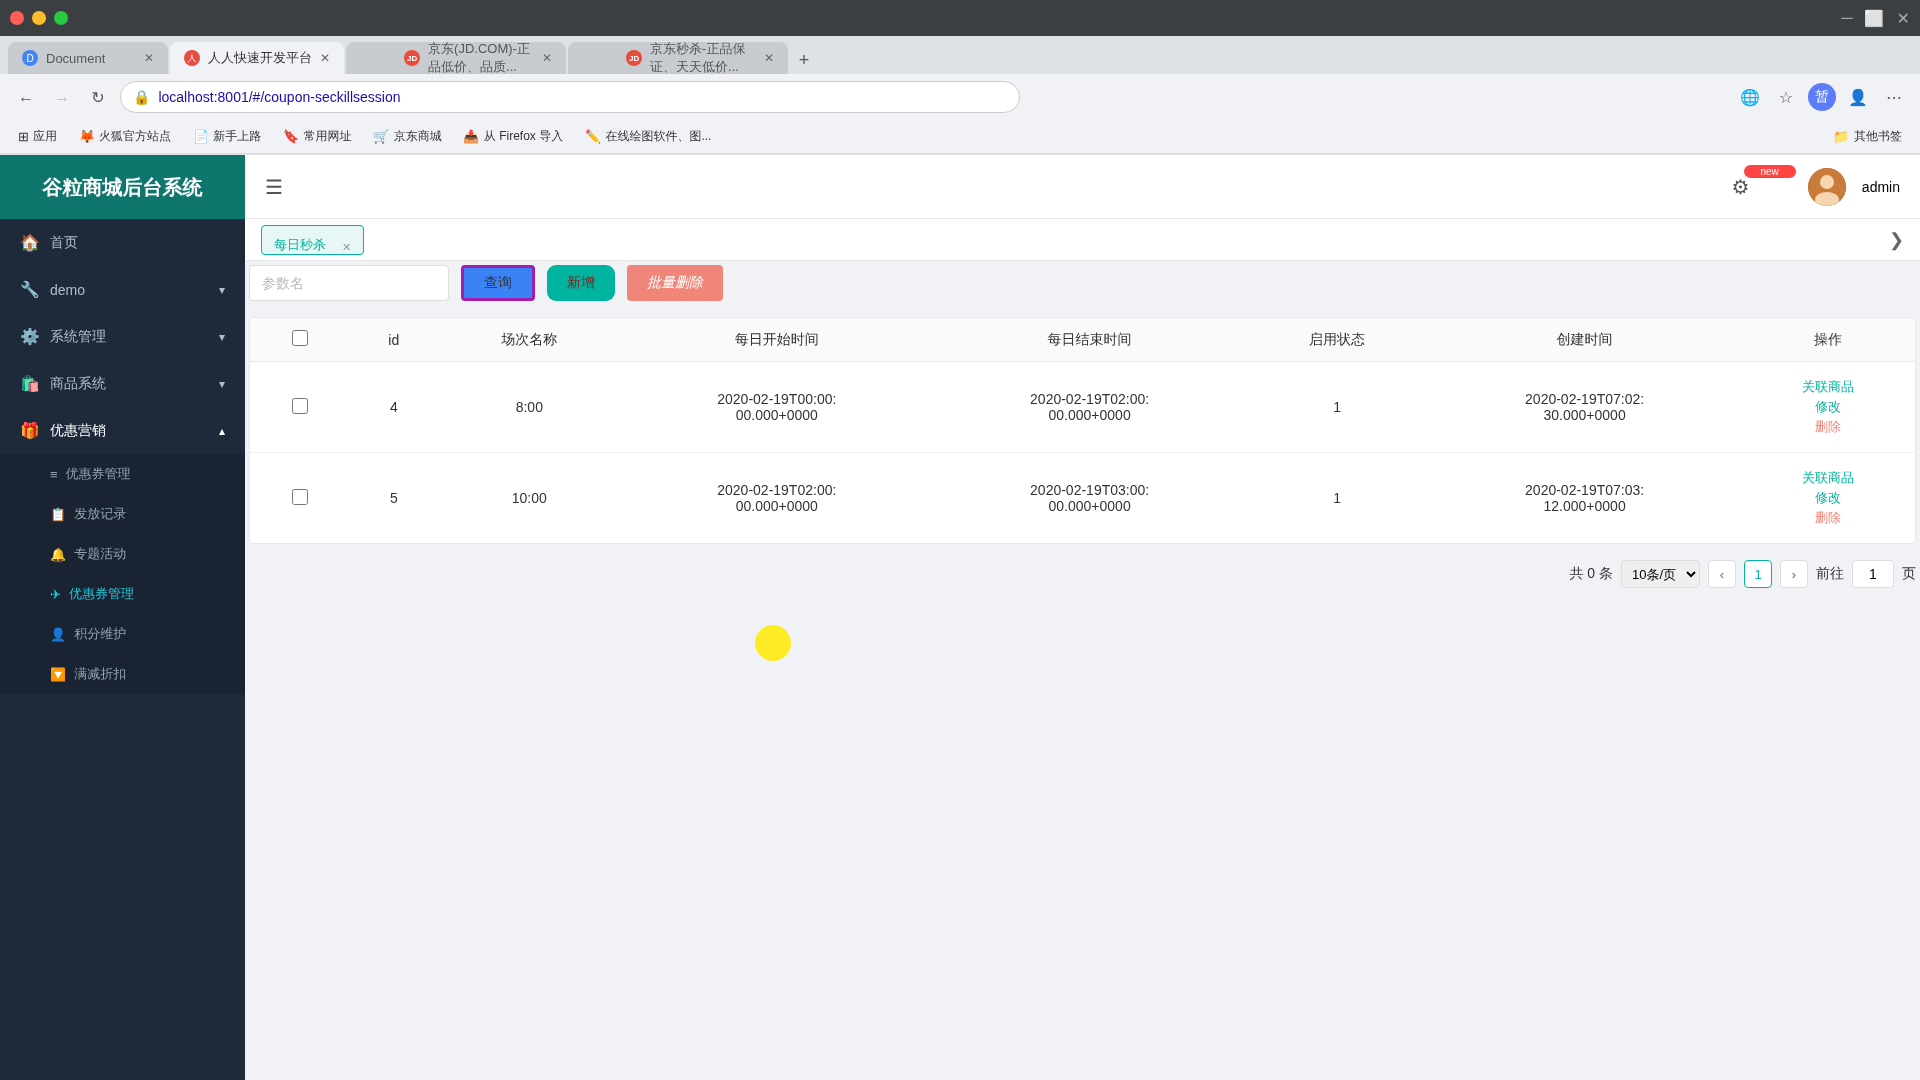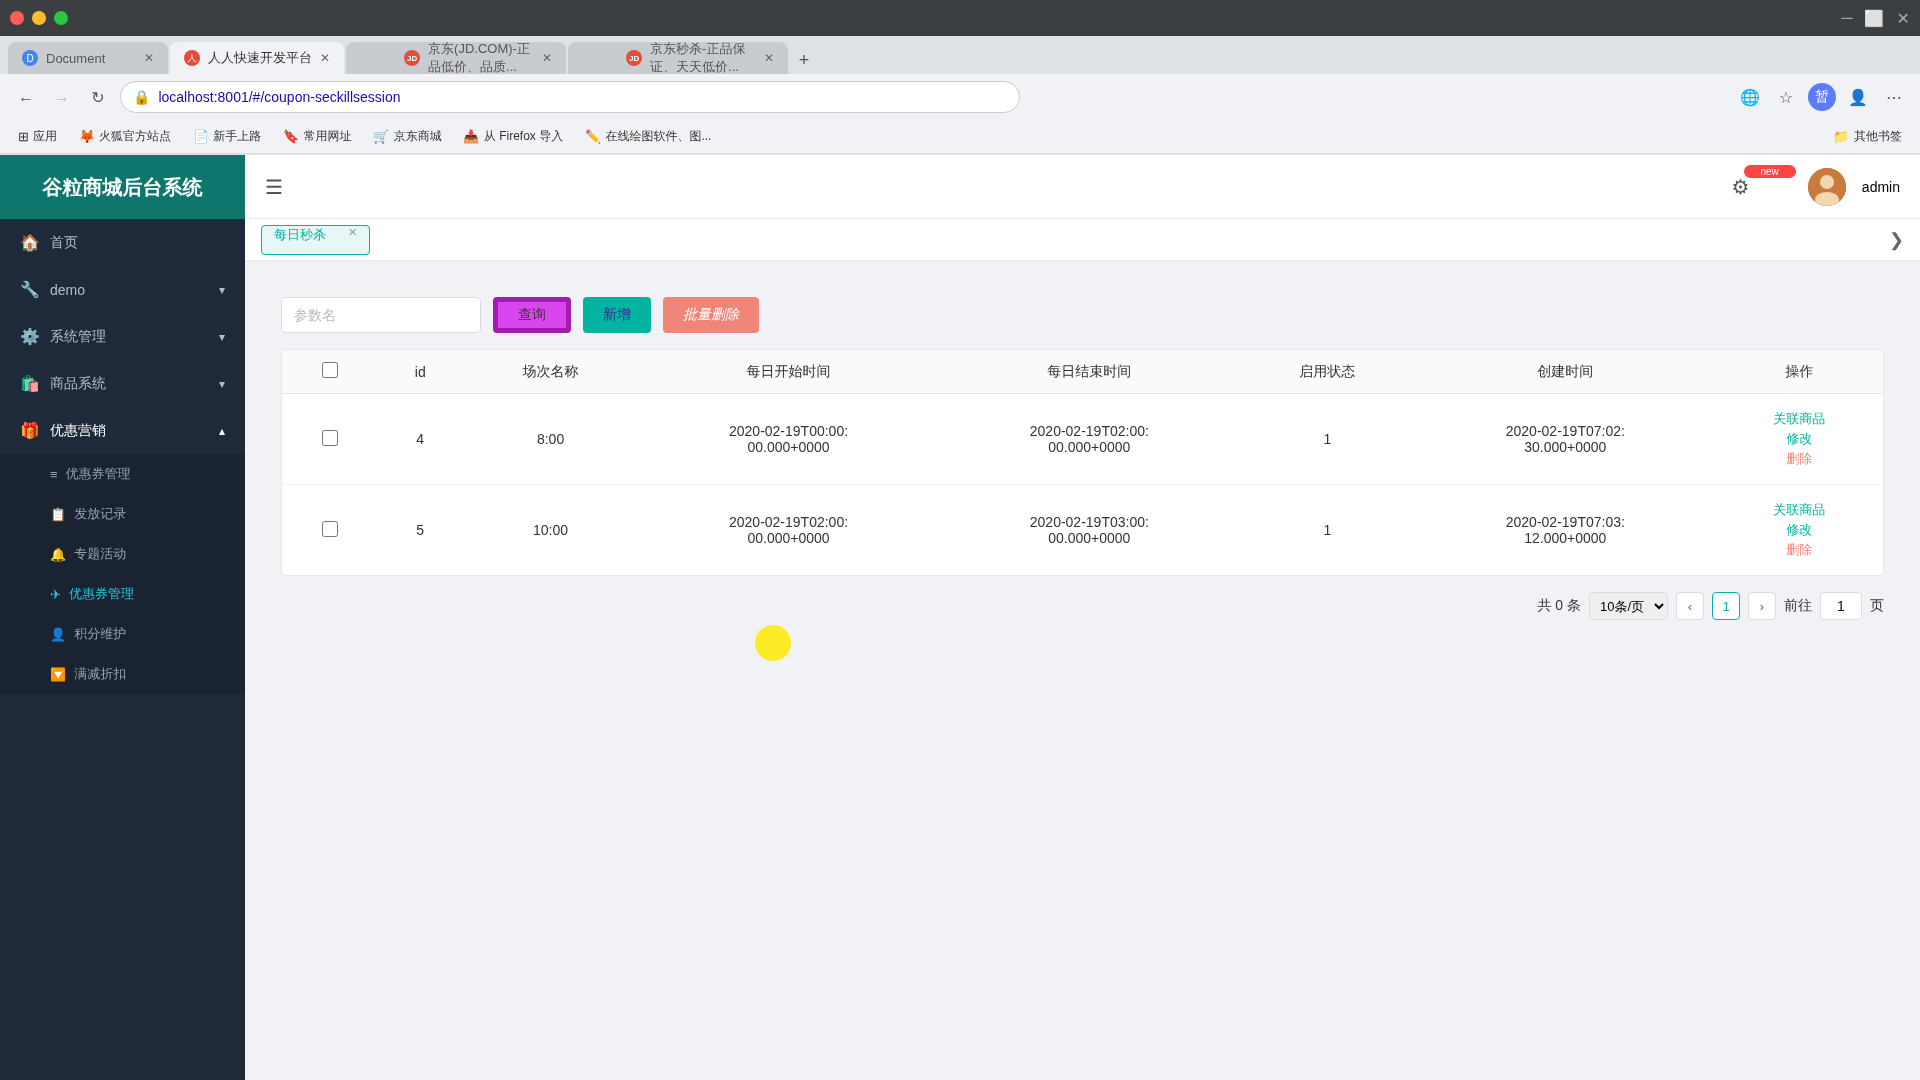--- a/index.html
+++ b/index.html
@@ -51,34 +51,34 @@
     .menu-icon { font-size: 16px; width: 20px; text-align: center; }
     .menu-arrow { margin-left: auto; font-size: 12px; }
     .submenu { background: rgba(0,0,0,0.15); }
     .submenu-item { display: flex; align-items: center; padding: 11px 20px 11px 50px; cursor: pointer; color: #90a4ae; font-size: 13px; gap: 8px; }
     .submenu-item.active { color: #26c6da; }
     .submenu-icon { font-size: 13px; }
 
     
     .main { flex: 1; display: flex; flex-direction: column; background: #f0f2f5; overflow: hidden; }
     .tabs-nav { background: white; border-bottom: 1px solid #e8e8e8; height: 42px; display: flex; align-items: center; padding: 0 16px; gap: 4px; }
-    .page-tab { display: flex; align-items: flex-start; gap: 22px; padding: 0 12px; height: 30px; border-radius: 4px; font-size: 13px; cursor: pointer; }
+    .page-tab { display: flex; align-items: flex-end; gap: 16px; padding: 0 12px; height: 30px; border-radius: 4px; font-size: 13px; cursor: pointer; }
     .page-tab.active { background: #e6f7f5; color: #00b4a0; border: 1px solid #00b4a0; }
     .page-tab-close { font-size: 11px; color: #999; }
     .tabs-nav-right { margin-left: auto; font-size: 18px; color: #666; cursor: pointer; }
 
-    .content { flex: 1; padding: 36px; overflow-y: auto; }
+    .content { flex: 1; padding: 4px; overflow-y: auto; }
 
     
     .toolbar { display: flex; align-items: center; gap: 12px; margin-bottom: 16px; }
     .search-input { width: 200px; height: 36px; border: 1px solid #ddd; border-radius: 4px; padding: 0 12px; font-size: 14px; color: #333; outline: none; }
     .search-input::placeholder { color: #bbb; }
     .btn { height: 36px; padding: 0 20px; border: none; border-radius: 4px; font-size: 14px; cursor: pointer; }
-    .btn-query { background: #d946ef; border: 5px solid #a21caf; color: #333; }
-    .btn-add { background: #00b4a0; color: #4c1d95; }
+    .btn-query { background: #3b82f6; border: 3px solid #a21caf; color: #333; }
+    .btn-add { background: #00b4a0; color: #7f1d1d; border-radius: 9px; }
     .btn-delete { background: #f0857a; color: white; font-style: italic; }
 
     
     .table-container { background: white; border-radius: 4px; border: 1px solid #e8e8e8; overflow: hidden; }
     table { width: 100%; border-collapse: collapse; }
     th { background: #fafafa; border-bottom: 1px solid #e8e8e8; padding: 12px 16px; text-align: center; font-weight: 500; color: #333; font-size: 14px; }
     td { border-bottom: 1px solid #f0f0f0; padding: 14px 16px; text-align: center; font-size: 14px; color: #333; }
     tr:last-child td { border-bottom: none; }
     .action-link { color: #00b4a0; cursor: pointer; font-size: 13px; display: block; margin: 2px 0; }
     .delete-link { color: #f0857a; cursor: pointer; font-size: 13px; display: block; margin: 2px 0; }

